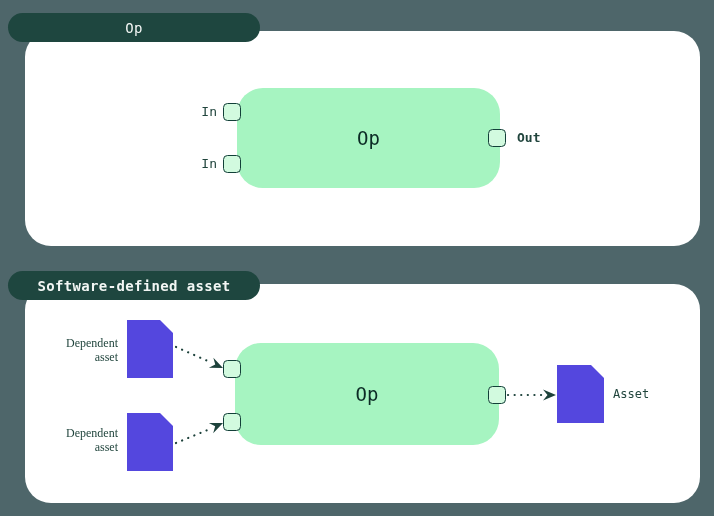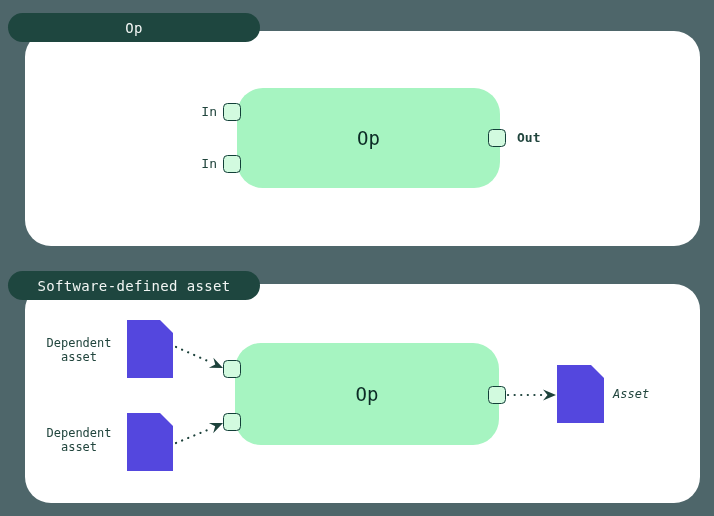--- a/index.html
+++ b/index.html
@@ -72,21 +72,22 @@
     clip-path: polygon(0 0, calc(100% - 13px) 0, 100% 13px, 100% 100%, 0 100%);
   }
   .asset-label {
     position: absolute;
     font-size: 12px;
     line-height: 13.5px;
     color: var(--label-text, #21453d);
   }
   .dep-label {
     width: 78px;
-    text-align: center;
+    text-align: right;
+    font-family: Liberation Serif, serif;
   }
   .arrow {
     position: absolute;
     overflow: visible;
     z-index: 2;
   }
   .arrow .dots {
     stroke: var(--arrow, #1d423b);
     stroke-width: 2.2;
     stroke-dasharray: 0.1 6.5;
@@ -114,21 +115,21 @@
     <span class="port-label" style="left:150px; top:74px; width:42px; text-align:right;">In</span>
     <div class="port" style="left:198px; top:72px;"></div>
 
     <span class="port-label" style="left:150px; top:126px; width:42px; text-align:right;">In</span>
     <div class="port" style="left:198px; top:124px;"></div>
 
     <div class="port" style="left:463px; top:98px;"></div>
     <span class="port-label" style="left:492px; top:100px;font-weight:bold;">Out</span>
   </div>
 
-  <div class="tab" style="top:271px;">
+  <div class="tab" style="top:271px;font-weight:bold;">
     <span>Software-defined asset</span>
   </div>
 
   <div class="panel" style="top:284px; height:219px;">
 
     <span class="asset-label dep-label" style="left:15px; top:53px;">Dependent asset</span>
     <div class="doc" style="left:102px; top:36px; width:46px; height:58px;"></div>
 
     <span class="asset-label dep-label" style="left:15px; top:143px;">Dependent asset</span>
     <div class="doc" style="left:102px; top:129px; width:46px; height:58px;"></div>
@@ -156,16 +157,16 @@
     <div class="port" style="left:463px; top:102px;"></div>
 
     <svg class="arrow" style="left:481px; top:101px;" width="52" height="20" viewBox="0 0 52 20">
       <line class="dots" x1="2" y1="10" x2="38" y2="10"></line>
       <g transform="translate(50,10)">
         <path class="dart" d="M0 0 L-13 -5.5 L-8.5 0 L-13 5.5 Z"></path>
       </g>
     </svg>
 
     <div class="doc" style="left:532px; top:81px; width:47px; height:58px;"></div>
-    <span class="asset-label" style="left:588px; top:104px;font-style:italic;">Asset</span>
+    <span class="asset-label" style="left:588px; top:104px;">Asset</span>
   </div>
 
 </div>
 
 </body></html>

